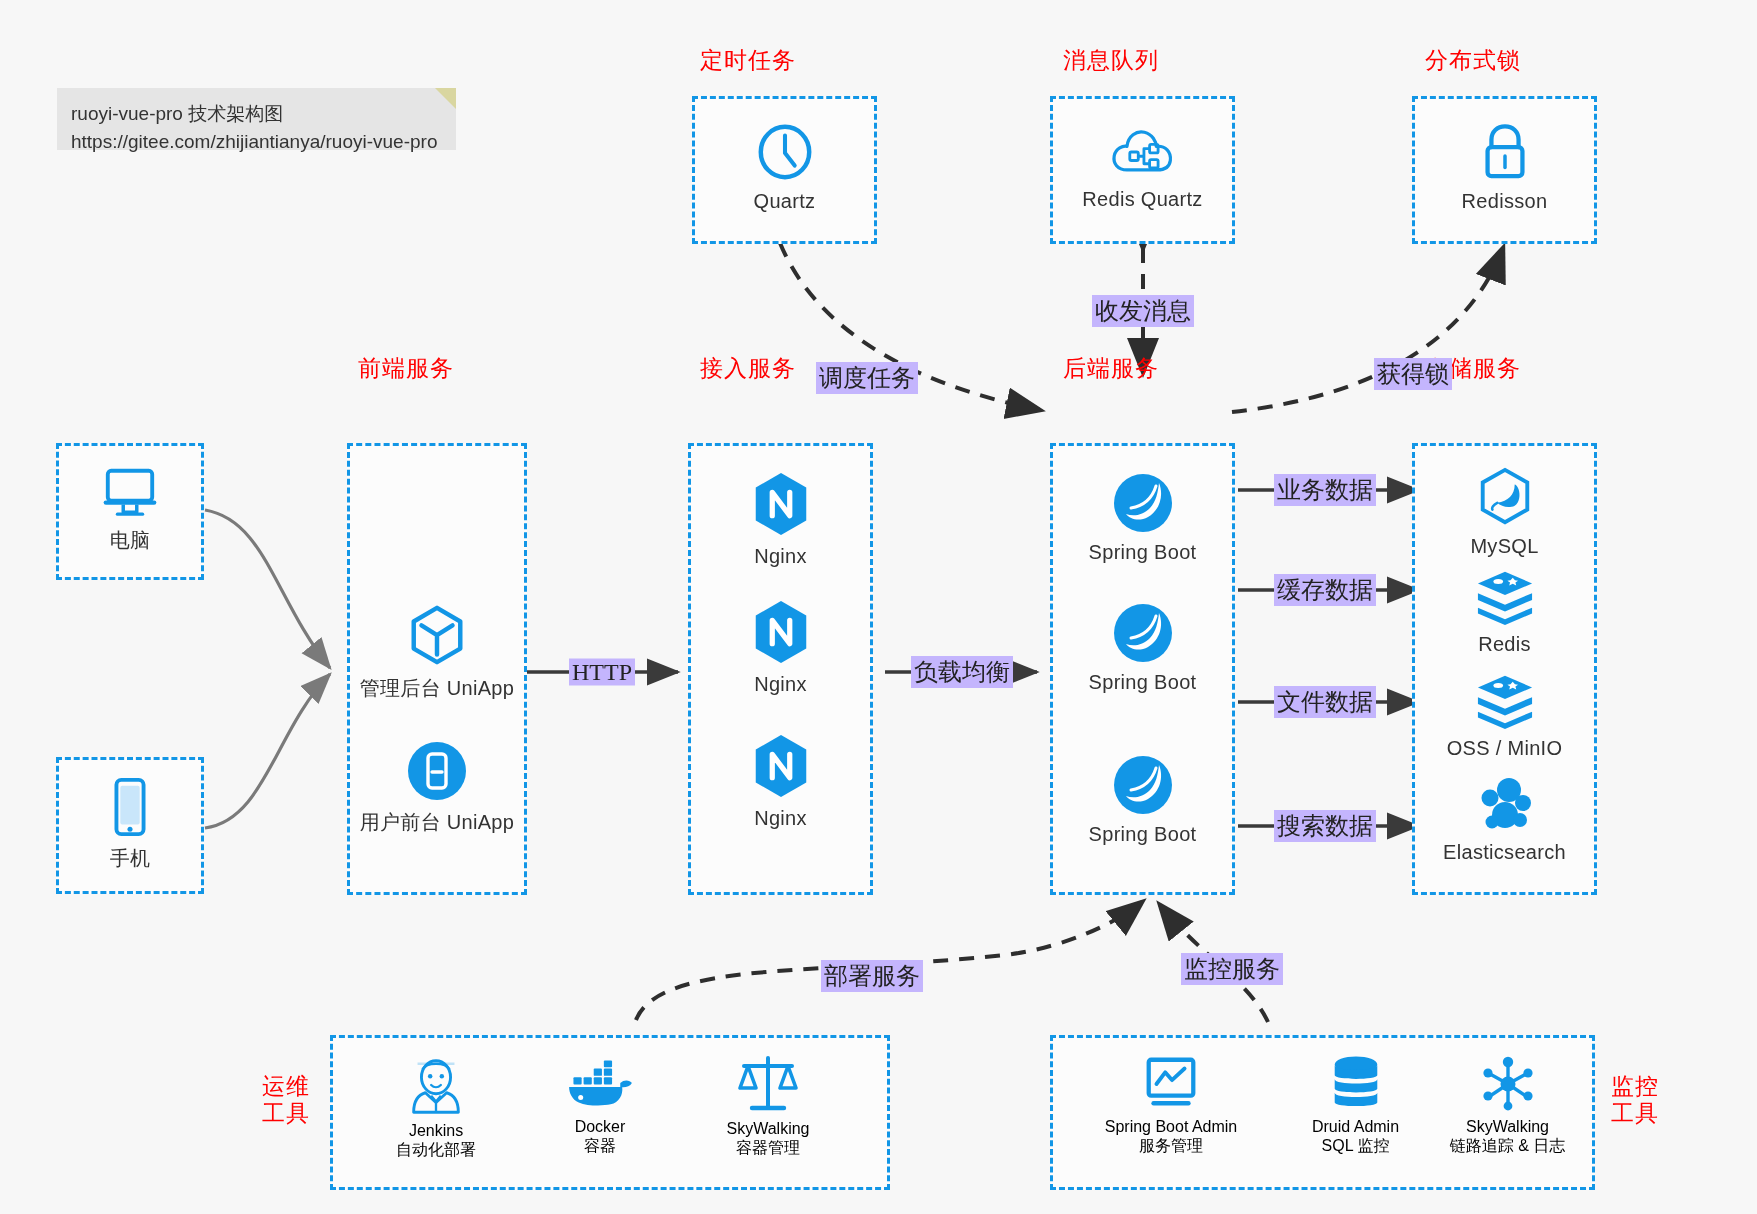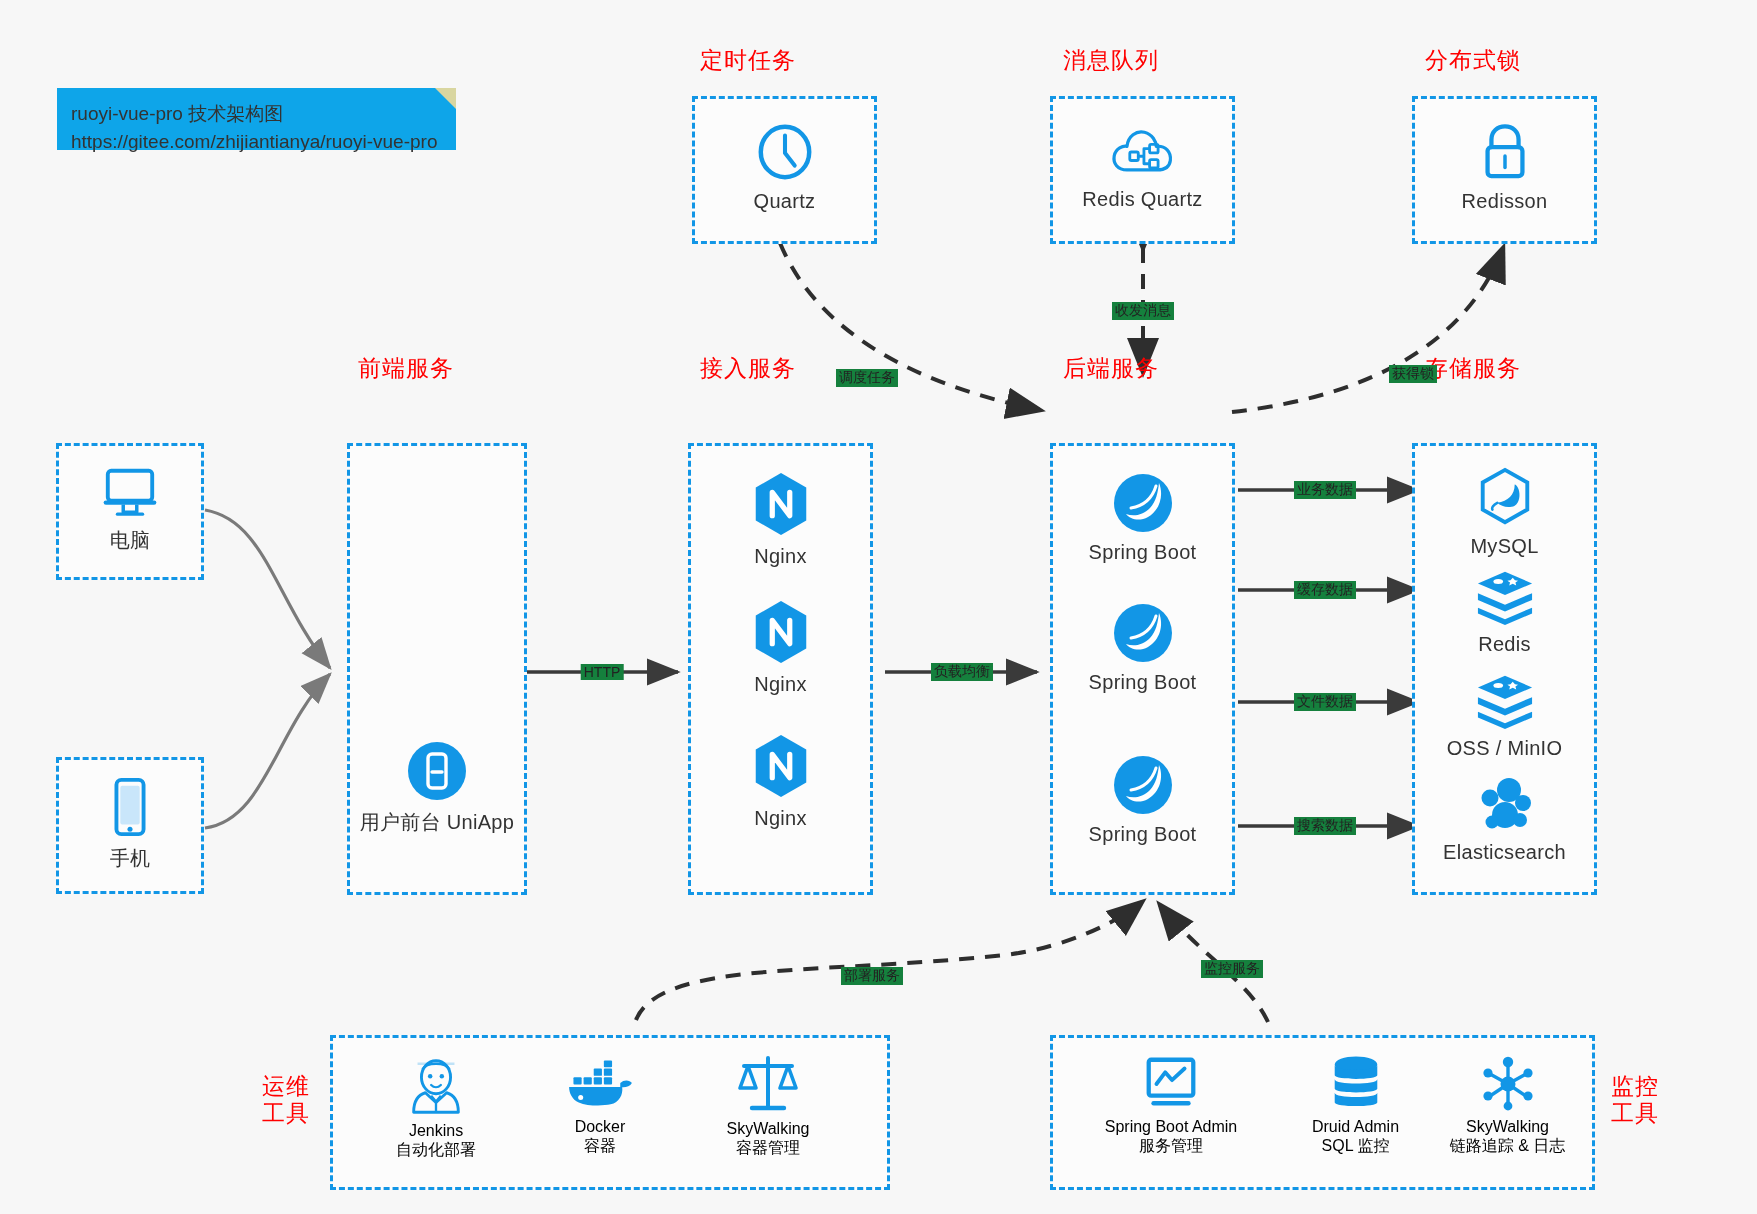--- a/index.html
+++ b/index.html
@@ -61,43 +61,44 @@
   .hnode{
     position:absolute;
     display:flex;flex-direction:column;align-items:center;
   }
 
   
   #note{
     position:absolute;
     left:57px;top:88px;
     width:399px;height:62px;
-    background:#0ea5e9;
+    background:#e5e5e5;
     box-sizing:border-box;
     padding:12px 16px 0 14px;
   }
   #note .fold{
     position:absolute;right:0;top:0;
     width:0;height:0;
     border-left:21px solid transparent;
     border-top:21px solid #d9d6a0;
   }
   #note .ln{
     font-size:19px;color:#333;line-height:1.45;white-space:nowrap;
   }
 
   
   .elabel{
     position:absolute;
-    font-size:14px;
+    font-size:24px;
     color:#222;
-    background:#15803d;
+    background:#c4b5fd;
     padding:0 3px;
     white-space:nowrap;
     transform:translate(-50%,-50%);
+    font-family:Liberation Serif, serif;
   }
 </style>
 </head>
 <body>
 
 <div id="canvas">
 
   <svg class="svg-layer" viewBox="0 0 1757 1214">
     <defs>
       <marker id="ah" markerWidth="11" markerHeight="11" refX="9.2" refY="4" orient="auto">
@@ -207,20 +208,29 @@
           <circle cx="23" cy="55" r="2.6" fill="#1296e6"></circle>
         </svg>
       </span>
       <span class="lbl">手机</span>
     </div>
   </div>
 
   <div class="sect-title" style="left:358px;top:353px;width:160px;">前端服务</div>
   <div class="box" style="left:347px;top:443px;width:180px;height:452px;">
 
+    <div class="node" style="top:158px;">
+      <span class="ico">
+        <svg width="62" height="64" viewBox="0 0 62 66">
+          <path d="M31 4 L55 18 L55 46 L31 60 L7 46 L7 18 Z" fill="none" stroke="#1296e6" stroke-width="4.6" stroke-linejoin="round"></path>
+          <path d="M31 32 L31 52 M31 32 L15 22 M31 32 L47 22" fill="none" stroke="#1296e6" stroke-width="4.6" stroke-linecap="round"></path>
+        </svg>
+      </span>
+      <span class="lbl">管理后台 UniApp</span>
+    </div>
 
     <div class="node" style="top:294px;">
       <span class="ico">
         <svg width="62" height="62" viewBox="0 0 62 62">
           <circle cx="31" cy="31" r="29" fill="#1296e6"></circle>
           <rect x="22" y="14" width="18" height="34" rx="4" fill="none" stroke="#ffffff" stroke-width="3.4"></rect>
           <path d="M26 32 L36 32" stroke="#ffffff" stroke-width="3.4" stroke-linecap="round"></path>
         </svg>
       </span>
       <span class="lbl">用户前台 UniApp</span>

